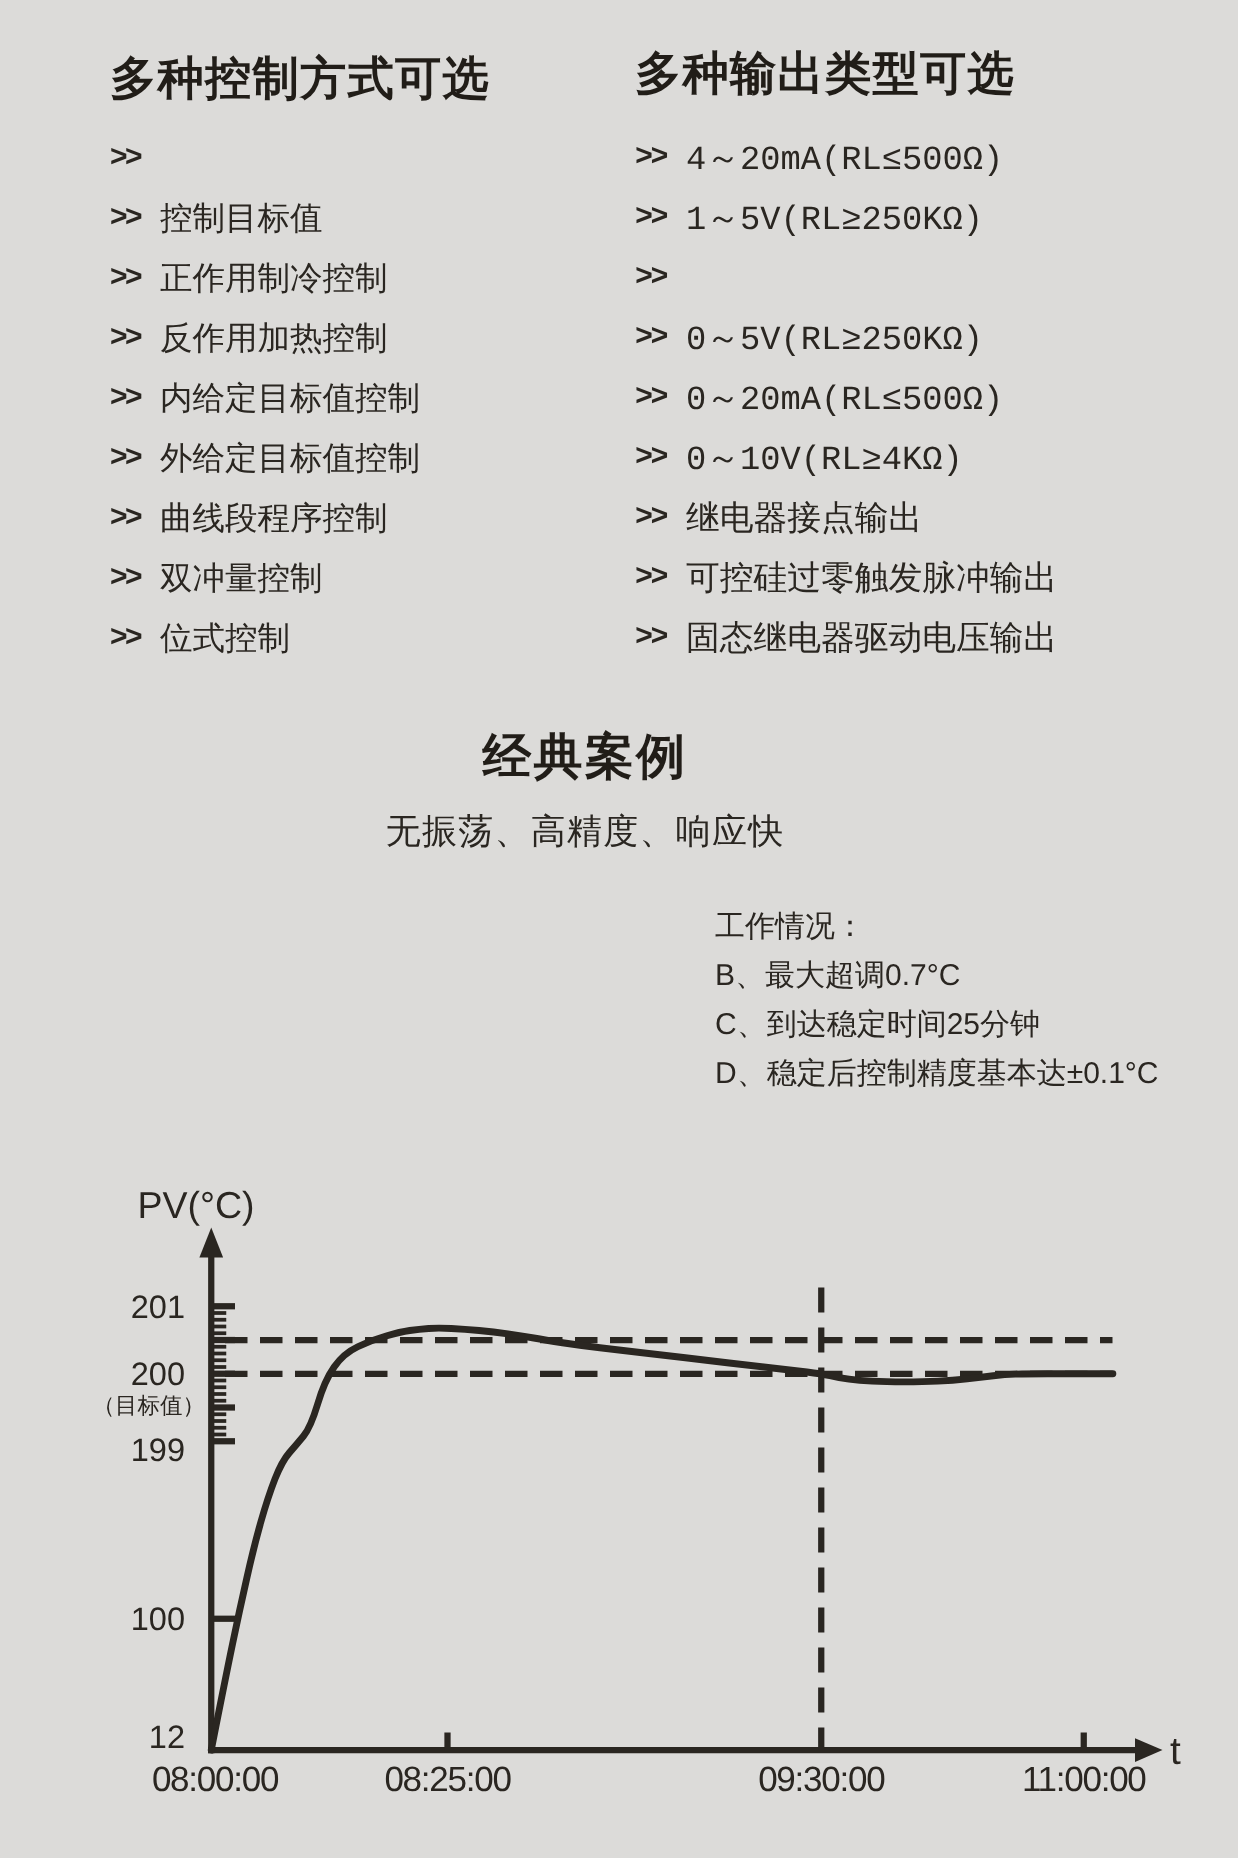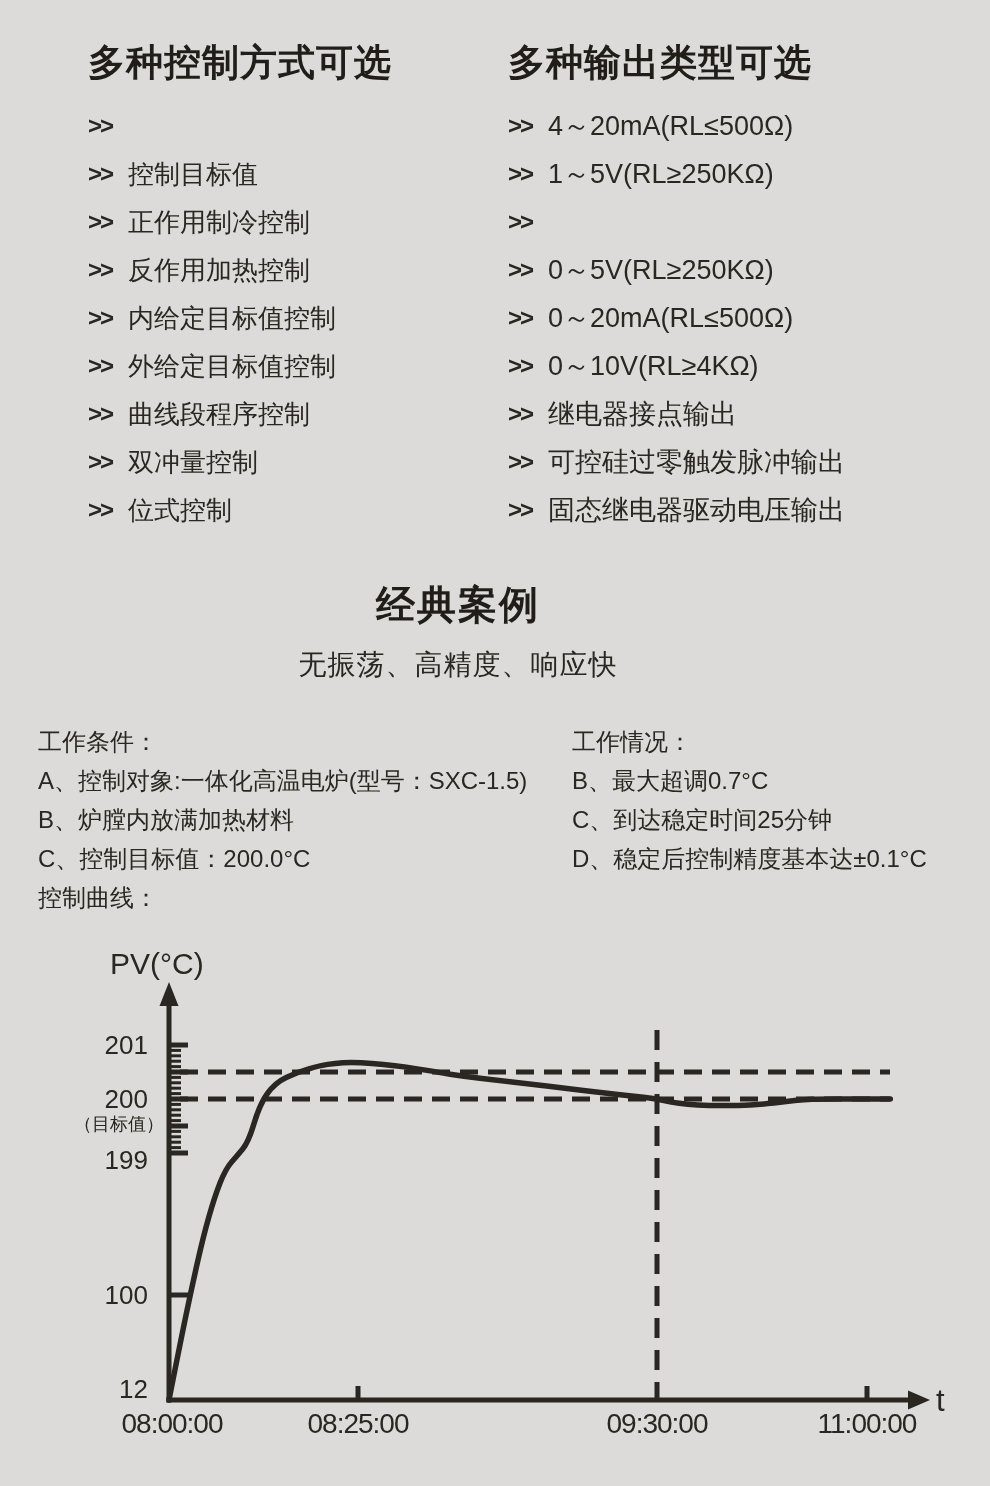--- a/index.html
+++ b/index.html
@@ -6,28 +6,28 @@
   html,body{margin:0;padding:0;background:var(--bg);}
   .page{
     position:relative; width:990px; height:1486px; overflow:hidden;
     background:var(--bg); color:var(--ink);
     font-family:"Liberation Sans","DejaVu Sans",sans-serif;
   }
   h1,h2,p,ul{margin:0;padding:0;}
   ul{list-style:none;}
   .feature-col{position:absolute; top:44px;}
   .feature-col.modes{left:88px;}
-  .feature-col.outputs{left:508px;}
+  .feature-col.outputs{left:508px;font-family:Liberation Mono, monospace;}
   .feature-col h1{font-size:37px; font-weight:700; color:var(--head); line-height:1; letter-spacing:1px;}
   .feature-list{margin-top:21px;}
   .feature-row{height:48px; display:flex; align-items:center; gap:13px;}
   .bullet{font-weight:700; font-size:24px; letter-spacing:-2px; padding-right:3px;}
   .modes .feature-row{font-size:26px;}
   .outputs .feature-row{font-size:27px;}
-  .case-head{position:absolute; left:0; top:578px; width:916px; text-align:center;}
+  .case-head{position:absolute; left:10px; top:578px; width:916px; text-align:center;}
   .case-head h2{font-size:39px; font-weight:700; color:var(--head); letter-spacing:2px;}
   .case-head p{font-size:28px; margin-top:14px; letter-spacing:1px;}
   .cond{position:absolute; top:722px; font-size:24px; line-height:39px; white-space:nowrap;}
   .cond.left{left:38px;}
   .cond.right{left:572px;}
   .chart{position:absolute; left:0; top:930px;}
   .chart text{font-family:"Liberation Sans","DejaVu Sans",sans-serif;}
 </style>
 </head>
 <body>
@@ -116,30 +116,20 @@
         <span>固态继电器驱动电压输出</span>
       </li>
       </ul>
   </section>
 
   <div class="case-head">
     <h2>经典案例</h2>
     <p>无振荡、高精度、响应快</p>
   </div>
 
-  <div class="cond left">
-    <div>工作条件：</div>
-    <ul>
-
-    <li>A、控制对象:一体化高温电炉(型号：SXC-1.5)</li>
-        <li>B、炉膛内放满加热材料</li>
-        <li>C、控制目标值：200.0°C</li>
-      </ul>
-    <div>控制曲线：</div>
-  </div>
 
   <div class="cond right">
     <div>工作情况：</div>
     <ul>
 
         <li>B、最大超调0.7°C</li>
         <li>C、到达稳定时间25分钟</li>
         <li>D、稳定后控制精度基本达±0.1°C</li>
       </ul>
   </div>

